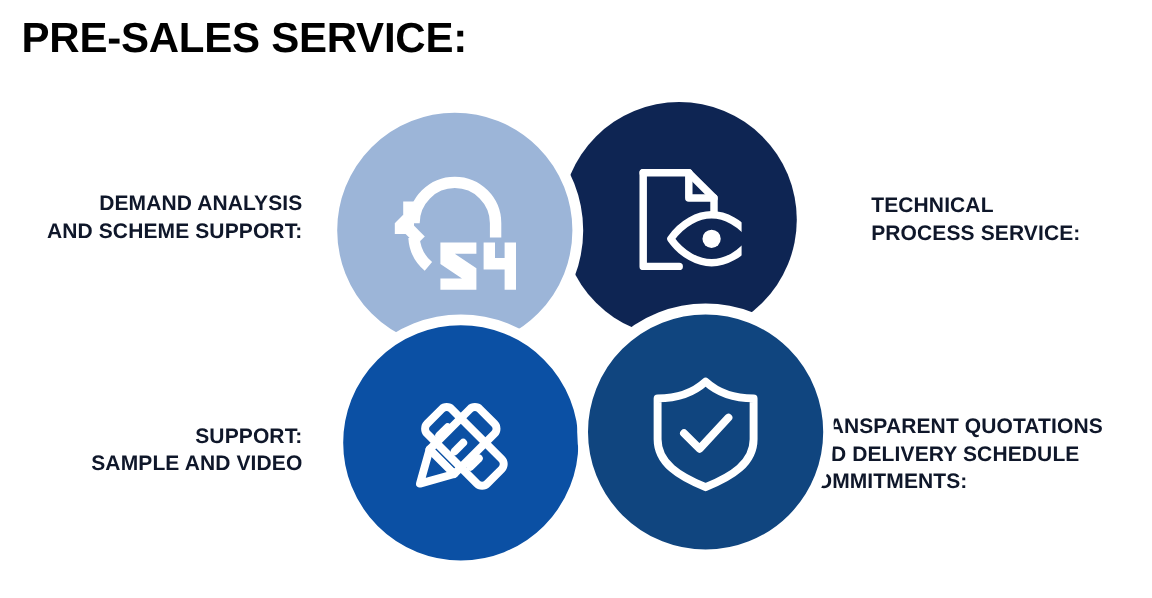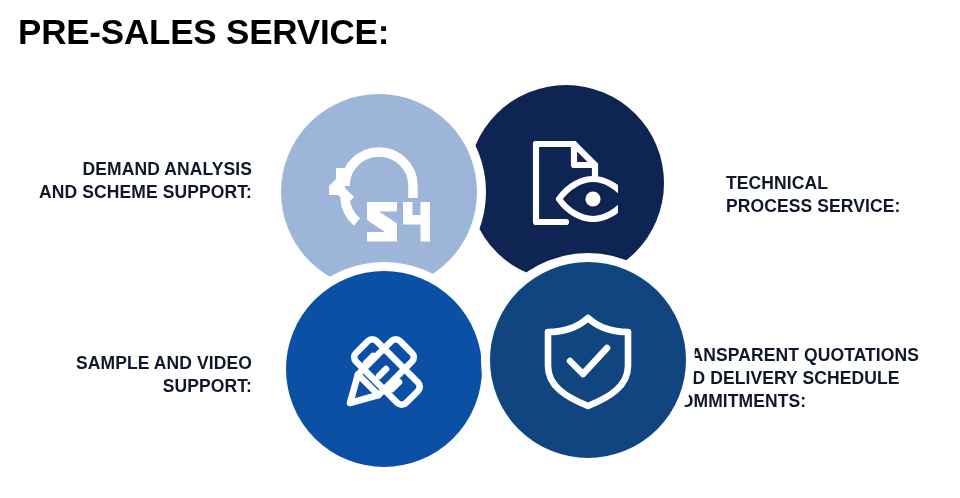--- a/index.html
+++ b/index.html
@@ -92,21 +92,21 @@
     font-weight: bold;
     line-height: 1.32;
     color: #0f172a;
     letter-spacing: 0.1px;
   }
   .label-left  { text-align: right; }
   .label-right { text-align: left;  }
 
   #label-demand    { left: 10px;  top: 158px; width: 242px; }
   #label-sample    { left: 10px;  top: 352px; width: 242px; }
-  #label-technical { left: 726px; top: 160px; width: 232px; margin-top: 12px; }
+  #label-technical { left: 726px; top: 160px; width: 232px; }
   #label-quotation { left: 667px; top: 344px; width: 293px; }
 </style>
 </head>
 <body>
 
 <div id="canvas">
 
   <div id="page-title">PRE-SALES SERVICE:</div>
 
   <div id="cluster">
@@ -179,22 +179,22 @@
     </div>
 
   </div>
 
   <div class="label label-left" id="label-demand">
     <div>DEMAND ANALYSIS</div>
     <div>AND SCHEME SUPPORT:</div>
   </div>
 
   <div class="label label-left" id="label-sample">
+    <div>SUPPORT:</div>
     <div>SAMPLE AND VIDEO</div>
-    <div>SUPPORT:</div>
   </div>
 
   <div class="label label-right" id="label-technical">
     <div>TECHNICAL</div>
     <div>PROCESS SERVICE:</div>
   </div>
 
   <div class="label label-right" id="label-quotation">
     <div>TRANSPARENT QUOTATIONS</div>
     <div>AND DELIVERY SCHEDULE</div>

